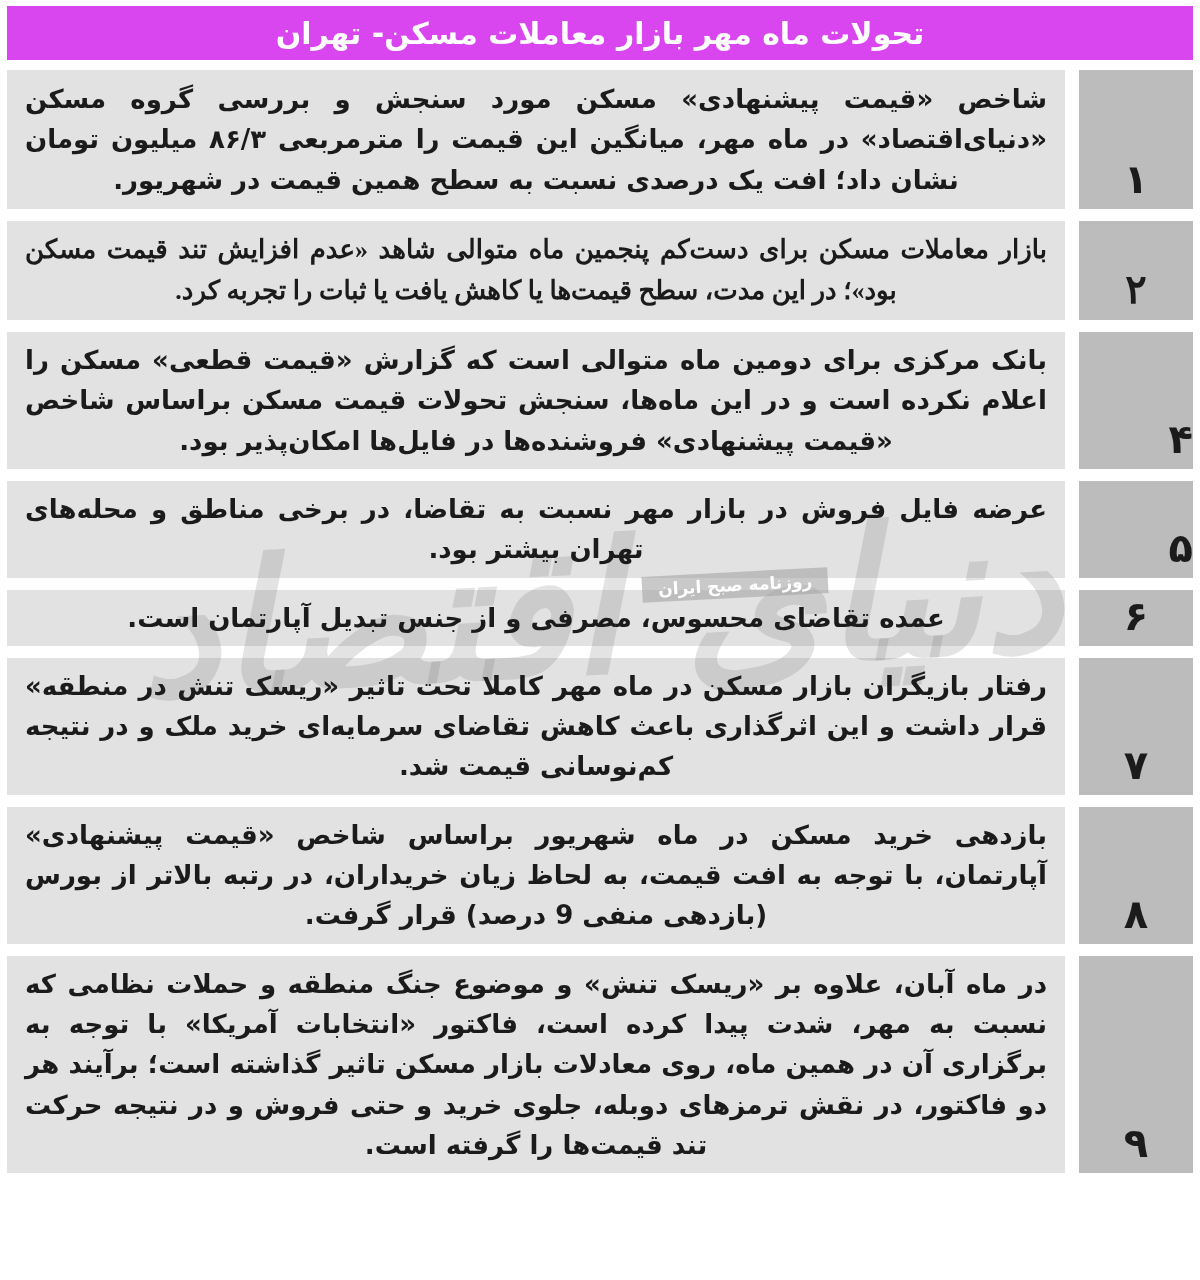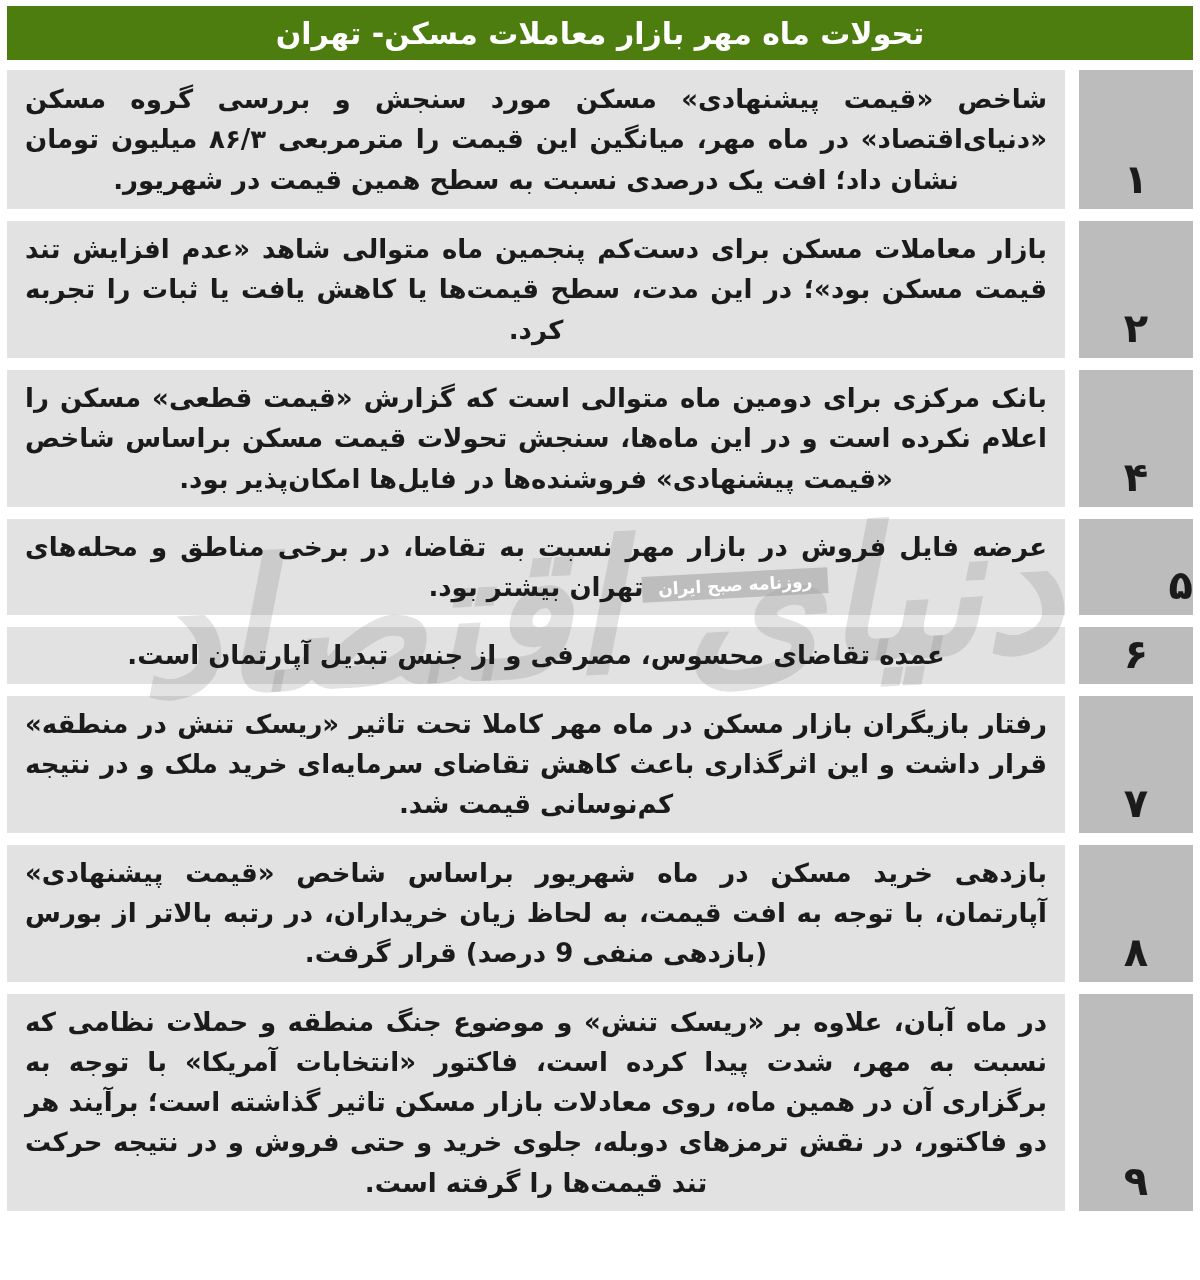--- a/index.html
+++ b/index.html
@@ -10,21 +10,21 @@
     overflow: hidden;
     font-family: "DejaVu Sans", sans-serif;
   }
   .page {
     position: relative;
     width: 1200px; height: 1280px;
     padding: 6px 7px;
   }
   .header-bar {
     height: 54px;
-    background: #4d7c0f;
+    background: #d946ef;
     display: flex; align-items: center; justify-content: center;
     margin-bottom: 10px;
     direction: rtl;
   }
   .header-bar .title {
     color: #ffffff;
     font-size: 30px;
     font-weight: bold;
     position: relative; z-index: 2;
   }
@@ -57,23 +57,23 @@
   .cell-num .num {
     font-size: 40px;
     font-weight: bold;
     color: #1b1b1b;
     direction: rtl;
     line-height: 1;
     position: relative; z-index: 2;
   }
   
   .r1  .cell-text, .r1  .cell-num { min-height: 139px; }
-  .r2  .cell-text, .r2  .cell-num { min-height: 99px; }
+  .r2  .cell-text, .r2  .cell-num { min-height: 99px; font-family: Liberation Serif, serif; }
   .r3  .cell-text, .r3  .cell-num { min-height: 97px; }
-  .r4  .cell-text, .r4  .cell-num { min-height: 137px; }
+  .r4  .cell-text, .r4  .cell-num { min-height: 137px; justify-content: flex-end; }
   .r5  .cell-text, .r5  .cell-num { min-height: 54px; justify-content: flex-end; }
   .r6  .cell-text, .r6  .cell-num { min-height: 53px; }
   .r7  .cell-text, .r7  .cell-num { min-height: 103px; }
   .r8  .cell-text, .r8  .cell-num { min-height: 100px; }
   .r9  .cell-text, .r9  .cell-num { min-height: 177px; }
 
   
   .watermark {
     position: absolute; left: 0; top: 0; width: 1200px; height: 1280px;
     z-index: 1; pointer-events: none; overflow: hidden;

